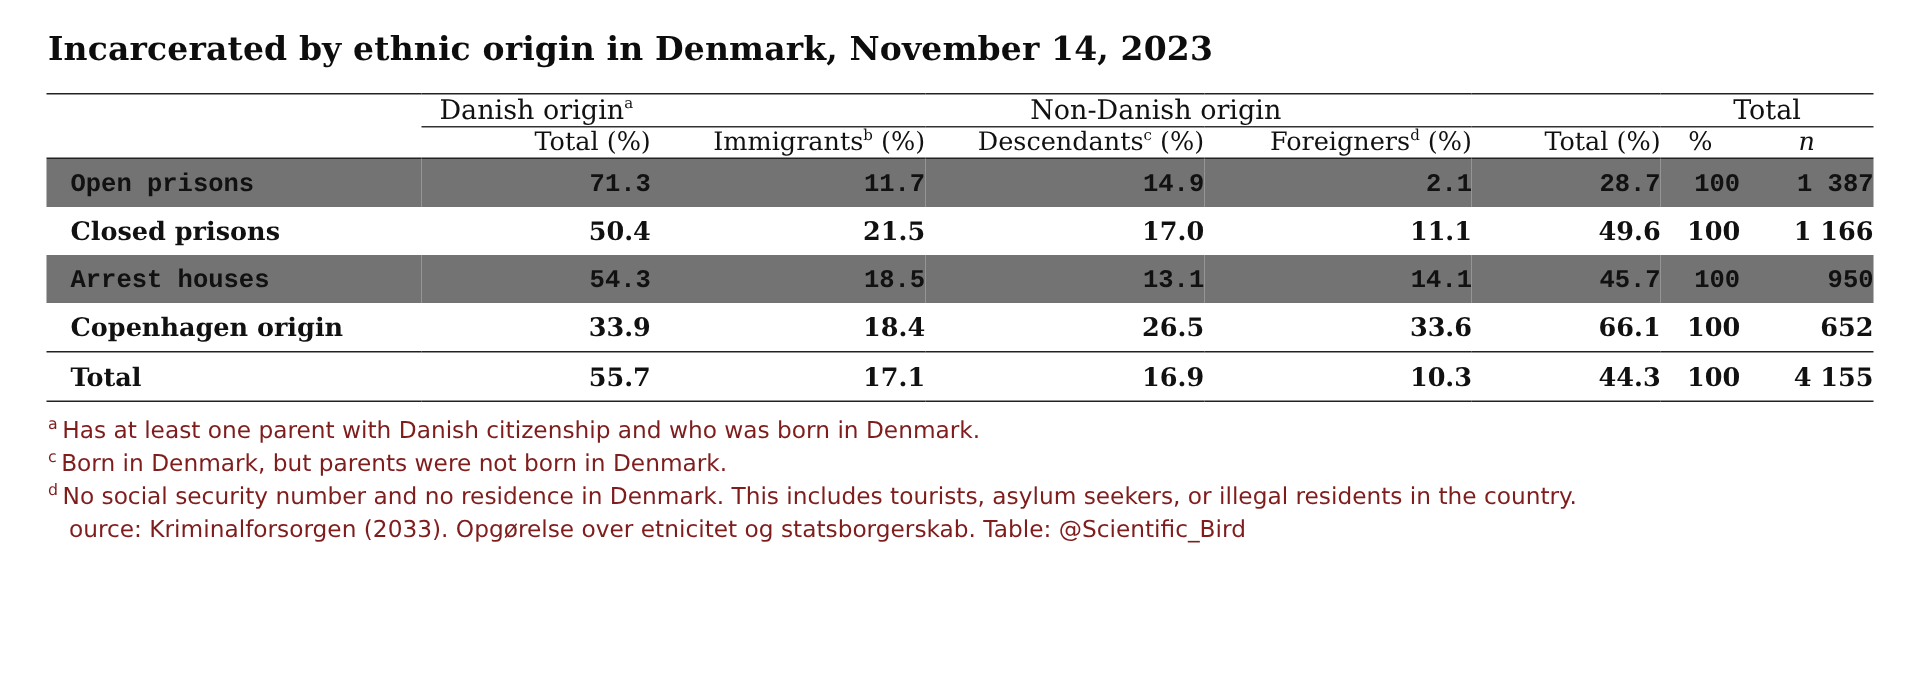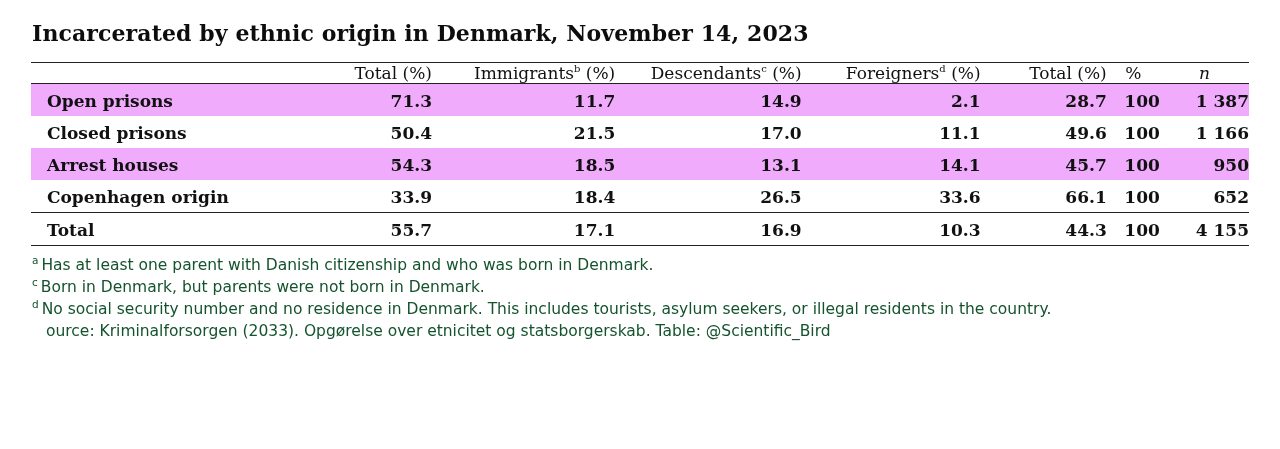--- a/index.html
+++ b/index.html
@@ -83,36 +83,37 @@
     height: 22px;
   }
   tr.data td.lbl {
     text-align: left;
     padding-left: 16px;
   }
   tr.data.bold td {
     font-weight: bold;
   }
   tr.shade td {
-    background: #f0abfc;
+    background: #737373;
+    font-family: Liberation Mono, monospace;
   }
   td.pad-r { padding-right: 10px; }
   td.pad-r2 { padding-right: 6px; }
   td.n-col { padding-right: 12px; }
   sup {
     font-size: 10px;
     vertical-align: super;
     line-height: 0;
   }
   .notes {
     margin: 8px 0 0 2px;
     font-size: 15.5px;
     line-height: 1.42;
     font-family: "DejaVu Sans", "Liberation Sans", sans-serif;
-    color: #14532d;
+    color: #7f1d1d;
   }
   .notes .note {
     white-space: nowrap;
   }
   .notes .mark {
     font-size: 10.5px;
     vertical-align: super;
     line-height: 0;
     margin-right: 3px;
   }
@@ -136,20 +137,26 @@
         <col class="c-for">
         <col class="c-ndtot">
         <col class="c-pct">
         <col class="c-n">
     </colgroup>
     <tbody>
       <tr class="rule-top">
         <td colspan="8"></td>
       </tr>
 
+      <tr class="grouphdr">
+        <td></td>
+        <td class="u"><span>Danish origin</span><sup>a</sup></td>
+        <td class="u" colspan="4">Non-Danish origin</td>
+        <td class="u" colspan="2">Total</td>
+      </tr>
 
       <tr class="subhdr">
         <td></td>
         <td class="pad-r">Total (%)</td>
         <td class="pad-r"><span>Immigrants</span><sup>b</sup> <span>(%)</span></td>
         <td class="pad-r"><span>Descendants</span><sup>c</sup> <span>(%)</span></td>
         <td class="pad-r"><span>Foreigners</span><sup>d</sup> <span>(%)</span></td>
         <td class="pad-r">Total (%)</td>
         <td class="ctr">%</td>
         <td class="ctr n-col"><i>n</i></td>

